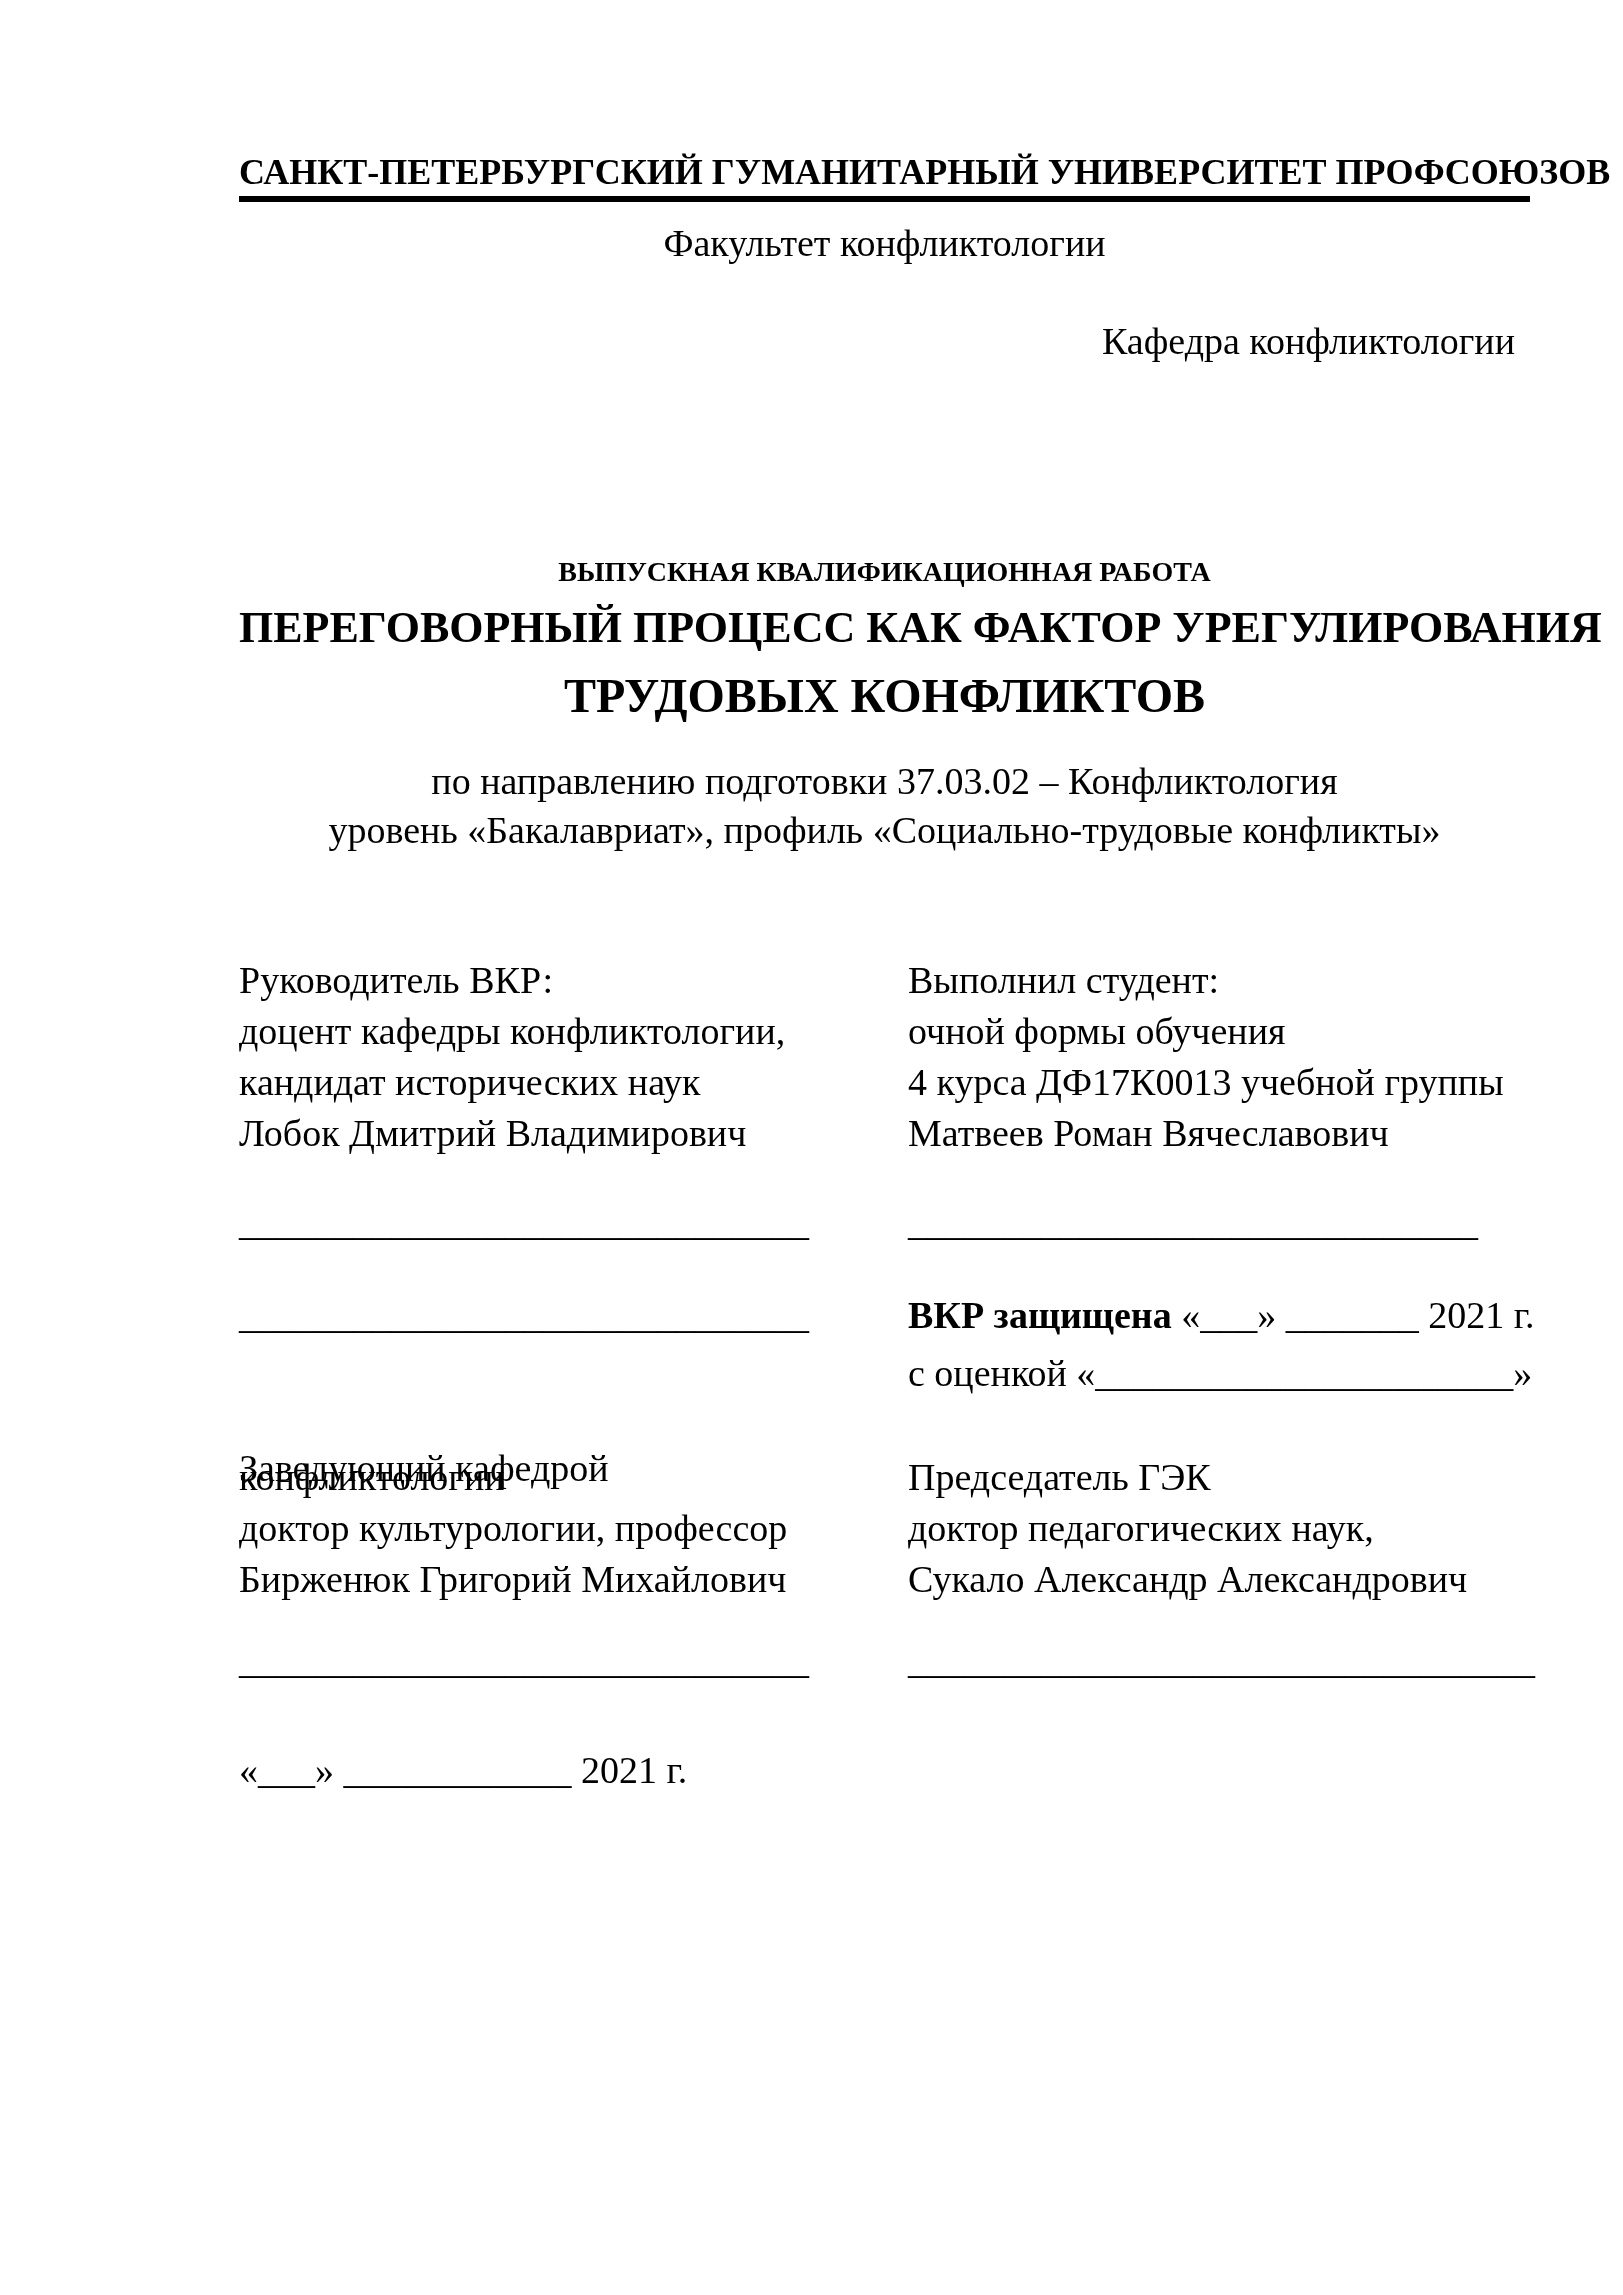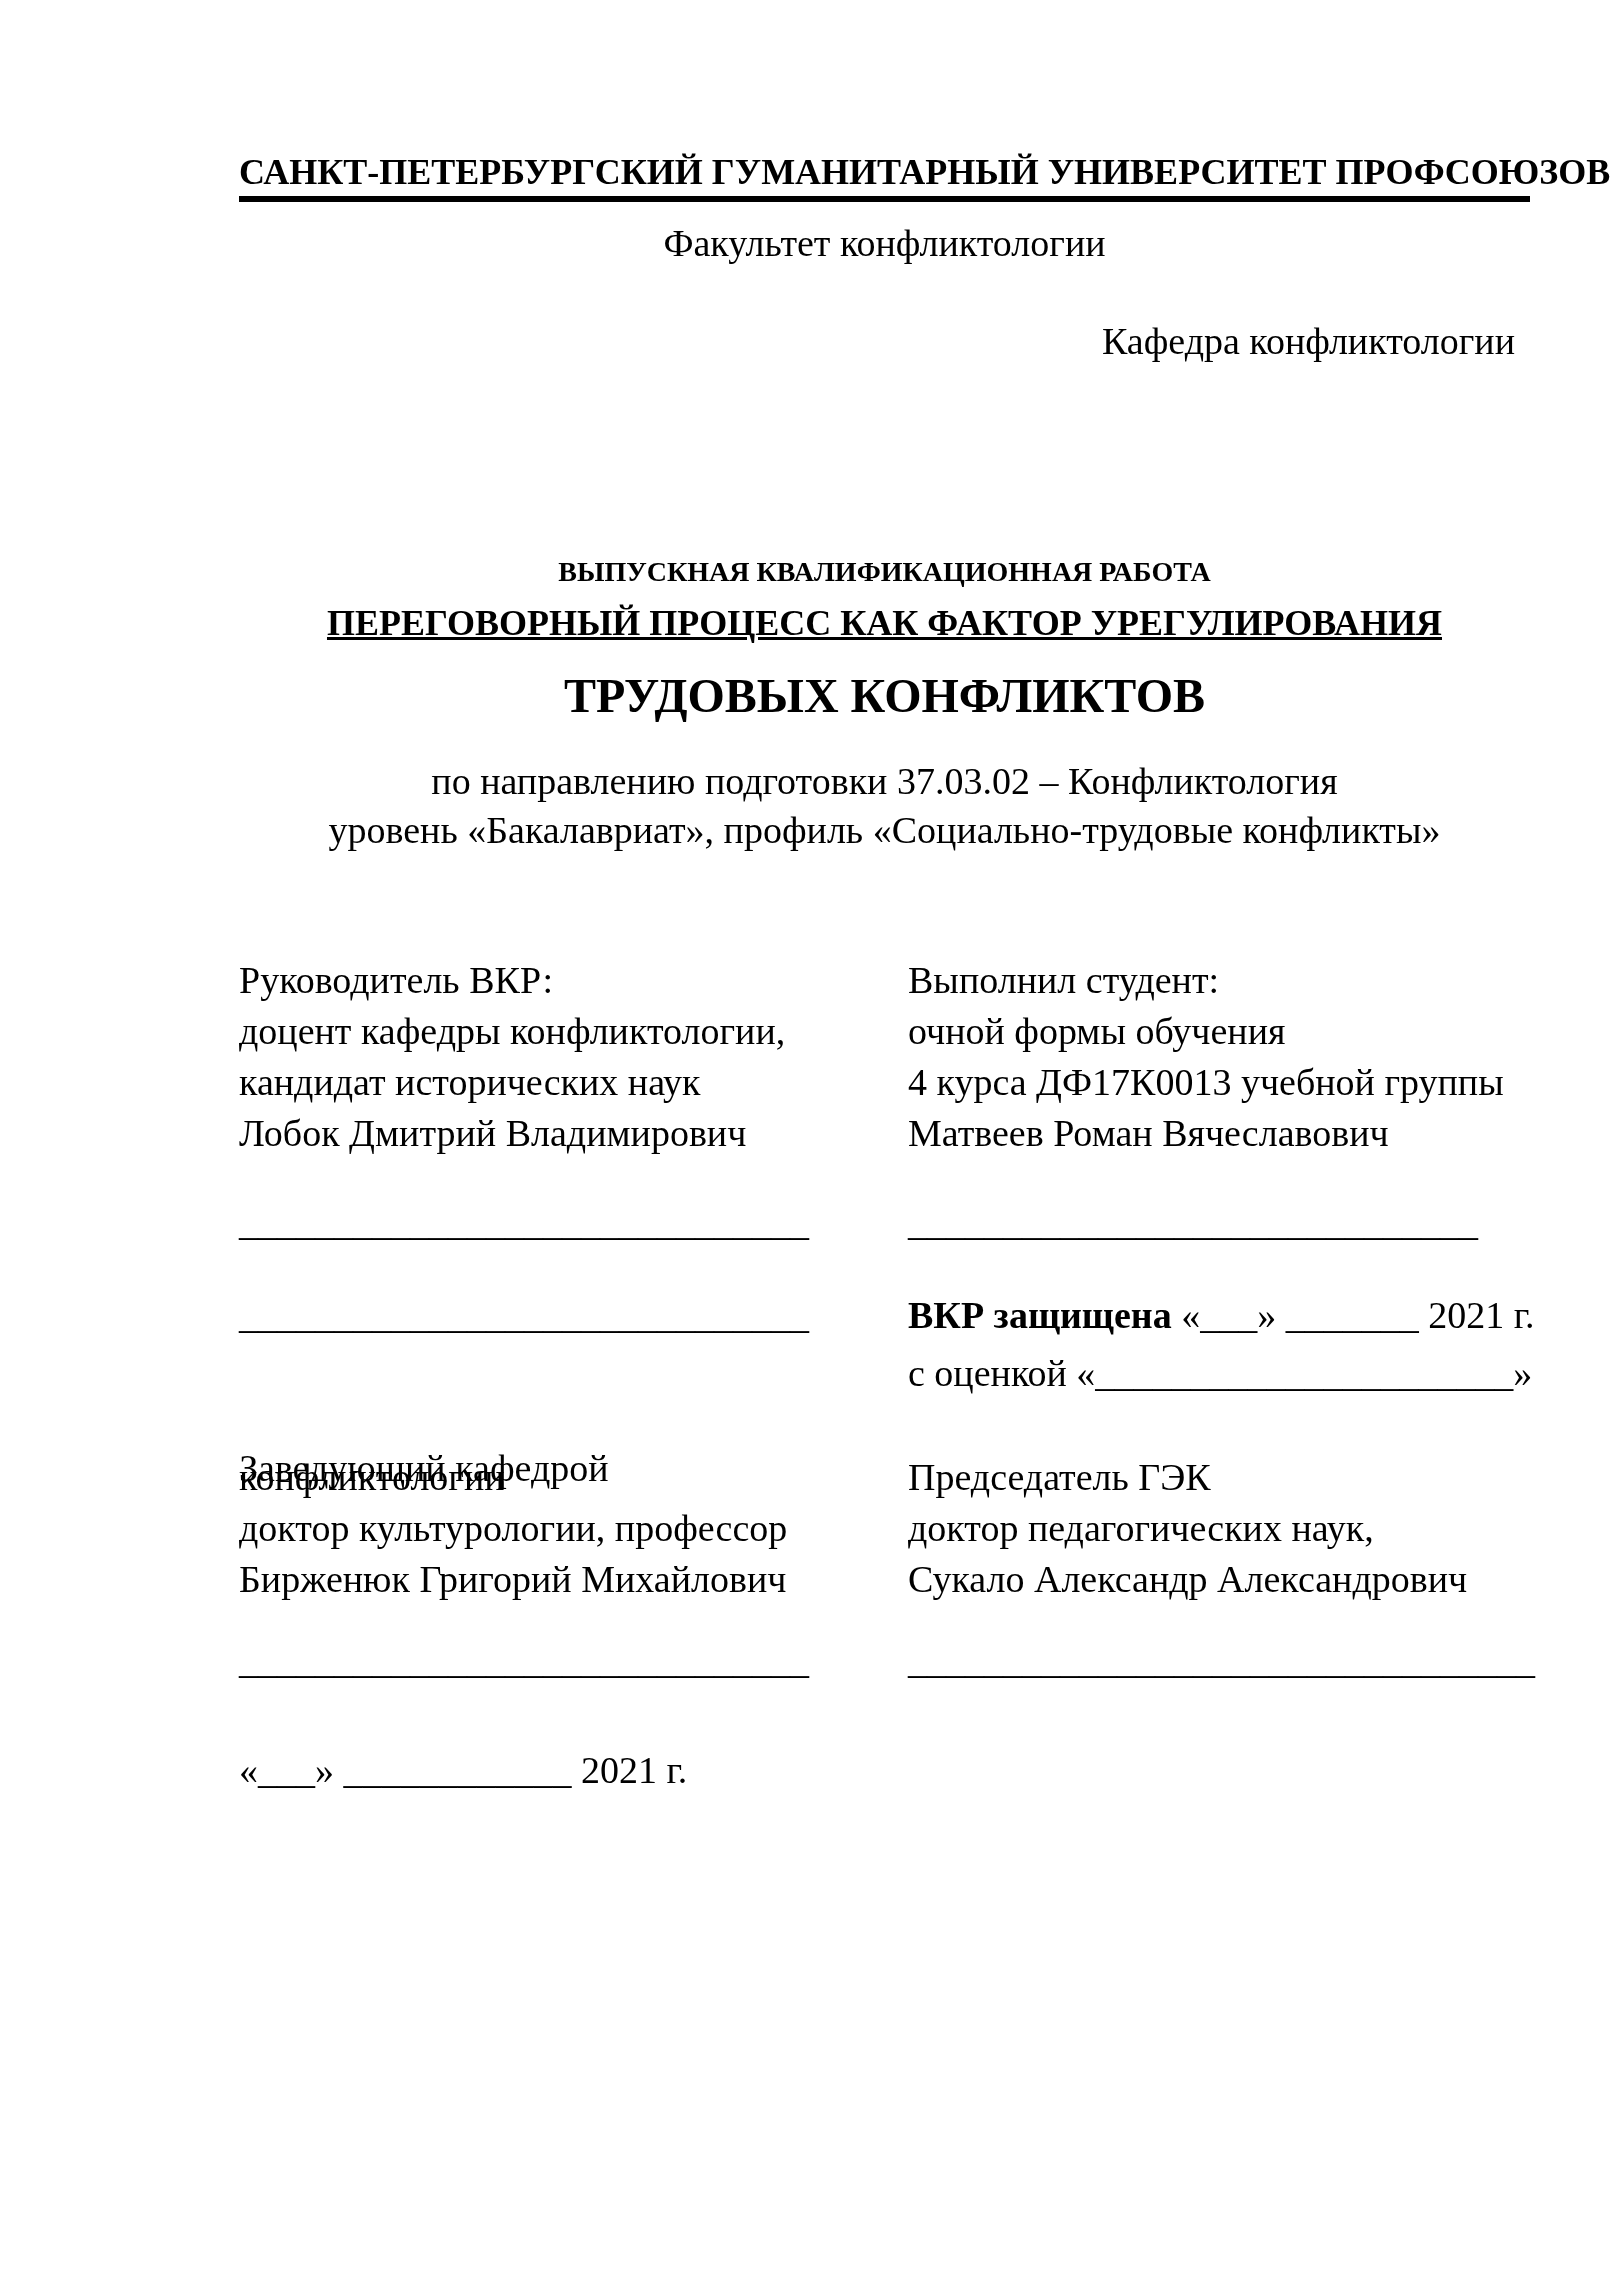--- a/index.html
+++ b/index.html
@@ -43,21 +43,21 @@
   .faculty { top: 222px; }
   .dept {
     top: 320px;
     left: 239px;
     width: 1276px;
     text-align: right;
   }
 
   
   .worktype { top: 512px; font-size: 28px; margin-top: 44px; }
-  .thesis1  { top: 603px; font-size: 36px; text-decoration: underline; }
+  .thesis1  { top: 603px; font-size: 44px; }
   .thesis2  { top: 668px; font-size: 48px; }
   .program  { top: 760px; text-align: center; }
   .level    { top: 809px; }
 
   
   .lcol { left: 239px;  width: 646px; }
   .rcol { left: 886px; width: 648px; margin-left: 22px; }
 
   .row1 { top: 959px; }
   .row2 { top: 1010px; }

